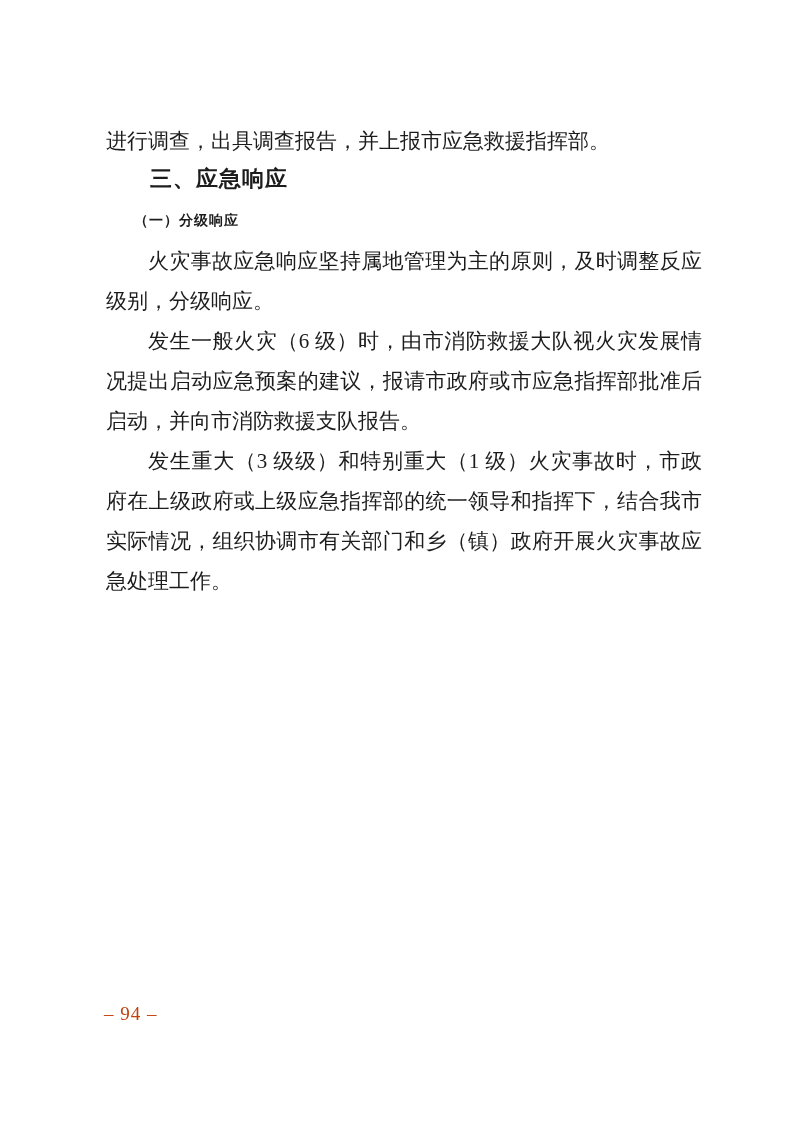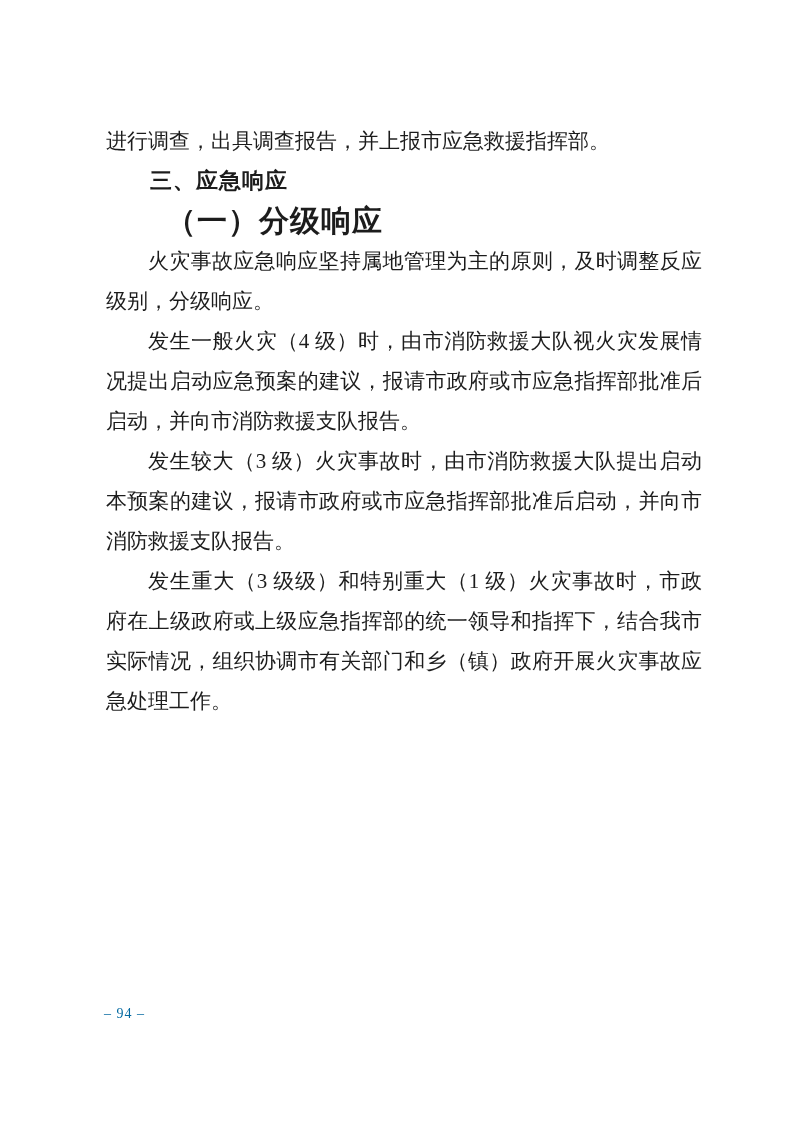--- a/index.html
+++ b/index.html
@@ -34,60 +34,59 @@
   }
   .content p {
     margin: 0;
     padding: 0;
     text-indent: 2em;
   }
   .content p.continuation {
     text-indent: 0;
   }
   .heading-1 {
-    font-family: Liberation Serif, serif;
+    font-family: Liberation Mono, monospace;
     font-weight: bold;
     font-size: 22px;
     letter-spacing: 1px;
   }
   .heading-2 {
     font-family: "Liberation Serif", serif;
     font-weight: bold;
-    font-size: 30px;
+    font-size: 14px;
     letter-spacing: 1px;
   }
   .footer-pagenum {
     position: absolute;
     left: 104px;
     top: 1002px;
-    font-size: 14px;
+    font-size: 19px;
     line-height: 24px;
-    color: #0369a1;
+    color: #c2410c;
     letter-spacing: 1px;
     font-family: "Liberation Serif", serif;
   }
 </style>
 </head>
 <body>
 
 <div class="page">
 
   <div class="content">
 
     <p class="continuation">进行调查，出具调查报告，并上报市应急救援指挥部。</p>
 
     <p class="heading-1">三、应急响应</p>
 
     <p class="heading-2">（一）分级响应</p>
 
     <p>火灾事故应急响应坚持属地管理为主的原则，及时调整反应级别，分级响应。</p>
 
-    <p>发生一般火灾（4 级）时，由市消防救援大队视火灾发展情况提出启动应急预案的建议，报请市政府或市应急指挥部批准后启动，并向市消防救援支队报告。</p>
+    <p>发生一般火灾（6 级）时，由市消防救援大队视火灾发展情况提出启动应急预案的建议，报请市政府或市应急指挥部批准后启动，并向市消防救援支队报告。</p>
 
-    <p>发生较大（3 级）火灾事故时，由市消防救援大队提出启动本预案的建议，报请市政府或市应急指挥部批准后启动，并向市消防救援支队报告。</p>
 
     <p>发生重大（3 级级）和特别重大（1 级）火灾事故时，市政府在上级政府或上级应急指挥部的统一领导和指挥下，结合我市实际情况，组织协调市有关部门和乡（镇）政府开展火灾事故应急处理工作。</p>
 
 
   </div>
 
   <div class="footer-pagenum">– 94 –</div>
 
 </div>
 

